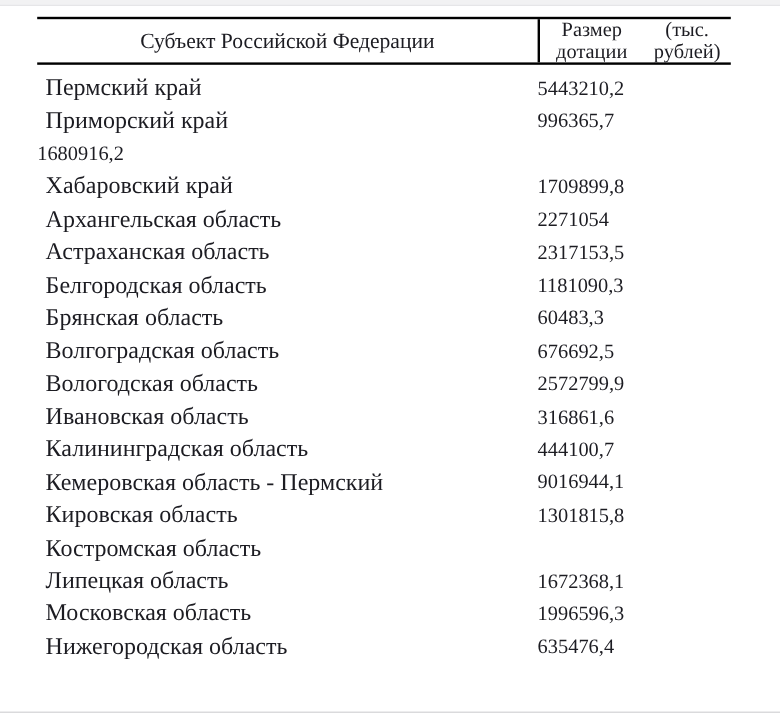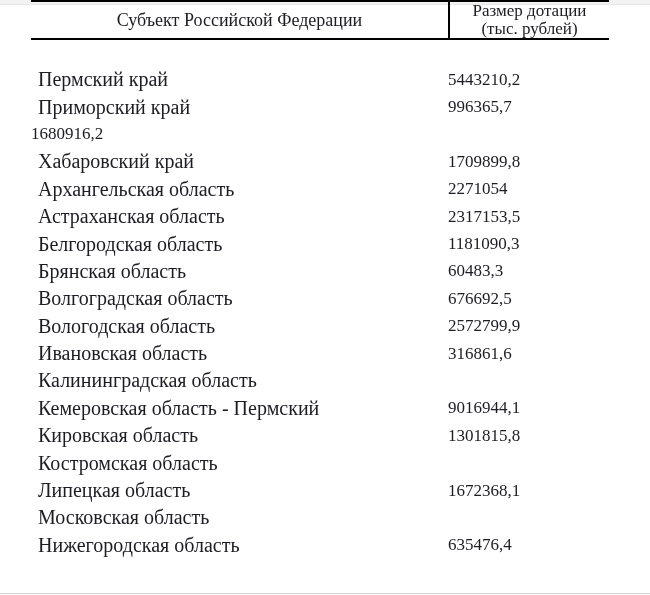--- a/index.html
+++ b/index.html
@@ -26,21 +26,21 @@
   .bottom-edge {
     position: absolute;
     top: 593px; left: 0;
     width: 650px;
     height: 1px;
     background: #d2d2d4;
   }
   .doc-table {
     position: absolute;
     left: 31px;
-    top: 0;
+    top: 14px;
     width: 578px;
   }
   .thead {
     display: flex;
     border-top: 2px solid #000000;
     border-bottom: 2px solid #000000;
     height: 36px;
     align-items: stretch;
   }
   .th-region {
@@ -48,29 +48,29 @@
     display: flex;
     align-items: center;
     justify-content: center;
     font-size: 18px;
     line-height: 20px;
   }
   .th-amount {
     flex: 1;
     border-left: 2px solid #000000;
     display: flex;
-    flex-direction: column;
+    flex-direction: row;
     align-items: center;
     justify-content: center;
     font-size: 17px;
     line-height: 18px;
     text-align: center;
   }
   .tbody {
-    margin-top: 26px;
+    margin-top: 6px;
   }
   .trow {
     height: 27.4px;
     display: flex;
     align-items: center;
   }
   .td-region {
     width: 417px;
     padding-left: 7px;
     box-sizing: border-box;
@@ -137,38 +137,40 @@
       <div class="trow">
         <div class="td-region">Вологодская область</div>
         <div class="td-amount">2572799,9</div>
       </div>
       <div class="trow">
         <div class="td-region">Ивановская область</div>
         <div class="td-amount">316861,6</div>
       </div>
       <div class="trow">
         <div class="td-region">Калининградская область</div>
+        <div class="td-amount">444100,7</div>
       </div>
       <div class="trow">
         <div class="td-region">Кемеровская область - Пермский</div>
         <div class="td-amount">9016944,1</div>
       </div>
       <div class="trow">
         <div class="td-region">Кировская область</div>
         <div class="td-amount">1301815,8</div>
       </div>
       <div class="trow">
         <div class="td-region">Костромская область</div>
       </div>
       <div class="trow">
         <div class="td-region">Липецкая область</div>
         <div class="td-amount">1672368,1</div>
       </div>
       <div class="trow">
         <div class="td-region">Московская область</div>
+        <div class="td-amount">1996596,3</div>
       </div>
       <div class="trow">
         <div class="td-region">Нижегородская область</div>
         <div class="td-amount">635476,4</div>
       </div>
     </div>
 </div>
 
 <div class="bottom-edge"></div>
 

